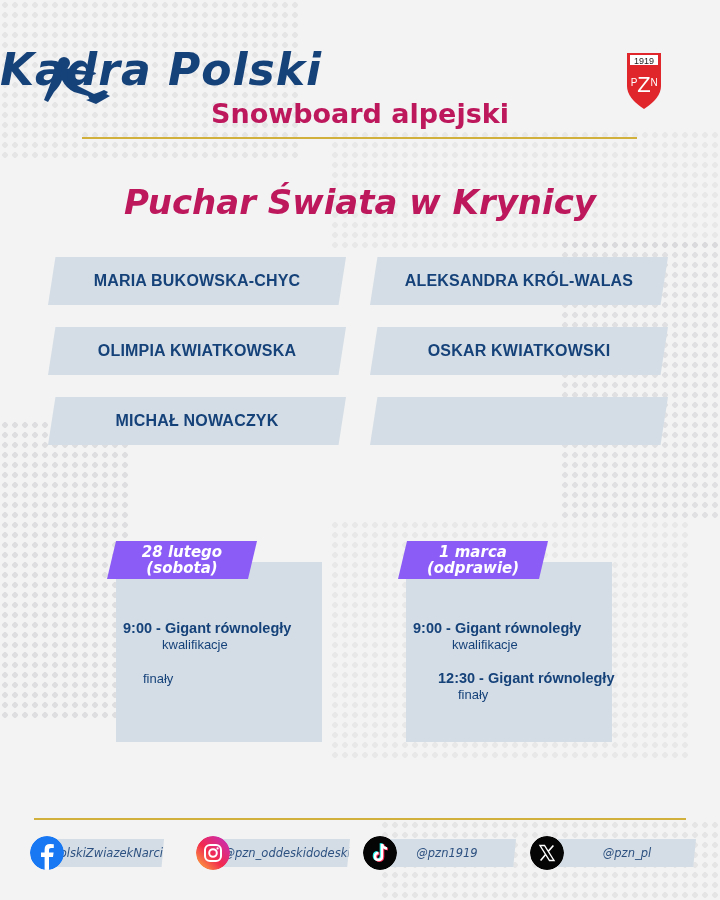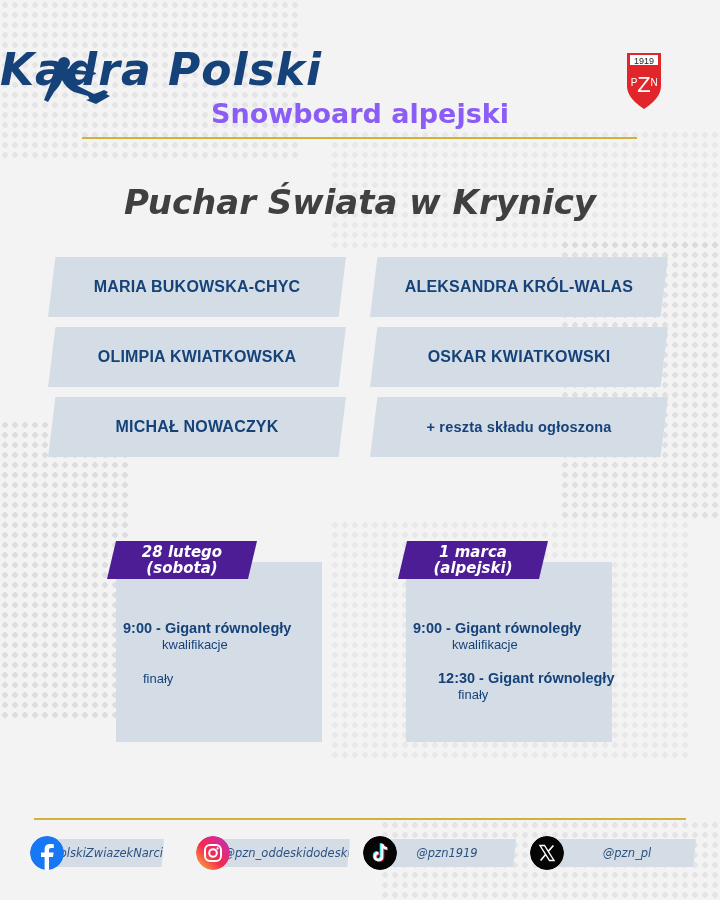--- a/index.html
+++ b/index.html
@@ -26,46 +26,46 @@
     .snowboarder { position: absolute; left: 40px; top: 56px; width: 76px; height: 52px; }
     .title {
       position: absolute; left: 0; width: 720px; text-align: left;
       top: 44px; font-size: 44px; font-weight: bold; font-style: italic;
       color: #16427a; letter-spacing: 1px;
       font-family: "DejaVu Sans", sans-serif;
     }
     .subtitle {
       position: absolute; left: 0; width: 720px; text-align: center;
       top: 98px; font-size: 27px; font-weight: bold;
-      color: #8b5cf6; font-family: "DejaVu Sans", sans-serif;
+      color: #be185d; font-family: "DejaVu Sans", sans-serif;
     }
     .header-rule { position: absolute; left: 82px; top: 137px; width: 555px; height: 2px; background: #d2b03c; }
     .pzn-logo { position: absolute; left: 626px; top: 52px; width: 36px; height: 58px; }
 
     .event-title {
       position: absolute; left: 0; width: 720px; text-align: center;
       top: 182px; font-size: 34px; font-weight: bold; font-style: italic;
-      color: #404040;
+      color: #be185d;
     }
 
     
     .athlete {
-      position: absolute; width: 298px; height: 60px;
+      position: absolute; width: 298px; height: 48px;
       background: #d4dde5;
       clip-path: polygon(2.5% 0, 100% 0, 97.5% 100%, 0 100%);
       display: flex; align-items: center; justify-content: center; text-align: center;
       font-weight: bold; font-size: 16px; color: #16427a;
       font-family: "Liberation Sans", sans-serif; letter-spacing: 0.2px;
     }
     .athlete.note { font-size: 14.5px; line-height: 19px; font-weight: bold; }
 
     
     .day-card { position: absolute; width: 206px; height: 180px; background: #d4dde5; }
     .day-badge {
-      position: absolute; width: 150px; height: 38px; background: #4c1d95;
+      position: absolute; width: 150px; height: 38px; background: #8b5cf6;
       clip-path: polygon(6% 0, 100% 0, 94% 100%, 0 100%);
       color: #fff; font-weight: bold; font-style: italic; font-size: 15px;
       text-align: center; line-height: 16px; padding-top: 3px;
     }
     .slot { position: absolute; font-family: "Liberation Sans", sans-serif; color: #16427a; }
     .slot .main { font-size: 14.5px; font-weight: bold; white-space: nowrap; }
     .slot .sub { font-size: 13px; margin-left: 39px; margin-top: 1px; }
     .slot.wide .sub { margin-left: 20px; }
 
     .footer-rule { position: absolute; left: 34px; top: 818px; width: 652px; height: 2px; background: #d2b03c; }
@@ -123,41 +123,40 @@
   <span>OLIMPIA KWIATKOWSKA</span>
 </div>
 <div class="athlete" style="left:370px; top:327px;">
   <span>OSKAR KWIATKOWSKI</span>
 </div>
 <div class="athlete" style="left:48px; top:397px;text-align:right;">
   <span>MICHAŁ NOWACZYK</span>
 </div>
 <div class="athlete note" style="left:370px; top:397px;">
   <div>
-    <div>+ reszta składu ogłoszona</div>
   </div>
 </div>
 
 <div class="day-card" style="left:116px; top:562px;"></div>
 <div class="day-badge" style="left:107px; top:541px;">
   <div>28 lutego</div>
   <div>(sobota)</div>
 </div>
 <div class="slot" style="left:123px; top:620px;">
   <div class="main">9:00 - Gigant równoległy</div>
   <div class="sub">kwalifikacje</div>
 </div>
 <div class="slot wide" style="left:123px; top:670px;">
   <div class="sub">finały</div>
 </div>
 
 <div class="day-card" style="left:406px; top:562px;"></div>
 <div class="day-badge" style="left:398px; top:541px;">
   <div>1 marca</div>
-  <div>(alpejski)</div>
+  <div>(odprawie)</div>
 </div>
 <div class="slot" style="left:413px; top:620px;">
   <div class="main">9:00 - Gigant równoległy</div>
   <div class="sub">kwalifikacje</div>
 </div>
 <div class="slot wide" style="left:438px; top:670px;">
   <div class="main">12:30 - Gigant równoległy</div>
   <div class="sub">finały</div>
 </div>
 

